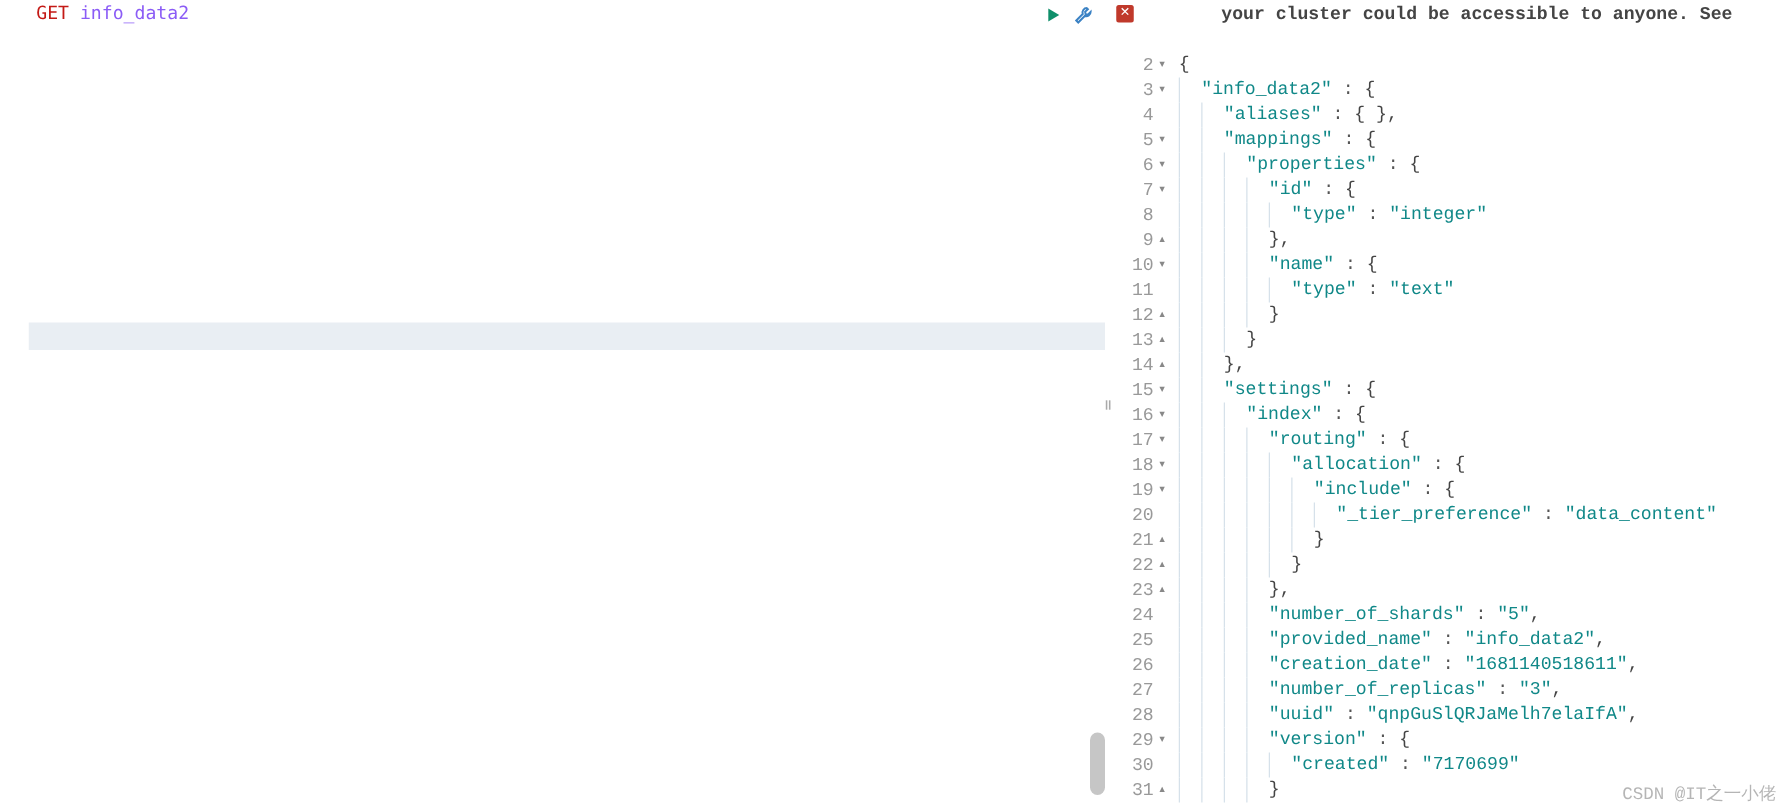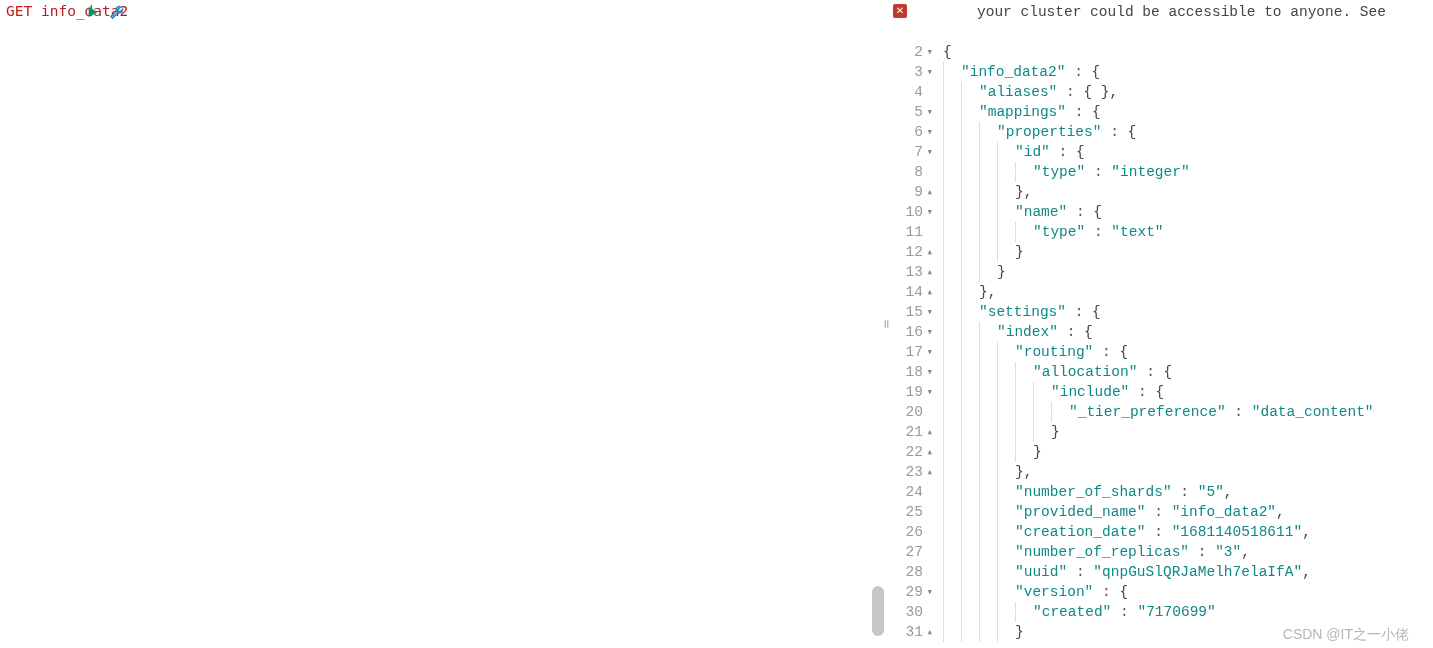--- a/index.html
+++ b/index.html
@@ -1,45 +1,45 @@
 <!DOCTYPE html>
 <html><head>
 <meta charset="utf-8">
 <style>
   * { box-sizing: border-box; margin: 0; padding: 0; }
   html, body { width: 1433px; height: 648px; font-family: Menlo, Consolas, "Courier New", monospace; font-size: 14.5px; background: #fff; color: #333; overflow: hidden; }
   #app { display: flex; width: 100%; height: 100%; }
-  .left-pane { width: 884px; height: 100%; position: relative; display:flex; flex-direction:row; }
+  .left-pane { width: 884px; height: 100%; position: relative; display:flex; flex-direction:column;padding-left:23px; }
   .divider { width: 5px; height: 100%; display:flex; align-items:center; justify-content:center; color:#999; background:#fff; }
   .divider svg { width:8px; height:16px; fill:#aaa; }
   .right-pane { flex: 1; height:100%; background:#fff; position:relative; overflow:hidden; }
 
   .req-row { padding: 4px 6px; font-family: Menlo, Consolas, monospace; position:relative; background:#fff; display:flex; align-items:center; height:22px; }
   .method { color:#c41a16; }
-  .index-name { color:#b91c1c; }
+  .index-name { color:#8b5cf6; }
   .active-placeholder { background:#e9eef3; height:22px; margin-top:236px; }
   .left-scroll { position:absolute; right:0; bottom:12px; width:12px; height:50px; background:#c6c6c6; border-radius:6px; }
 
   .action-icons { position:absolute; right:8px; top:3px; display:flex; gap:6px; align-items:center; }
   .icon-btn { width:18px; height:18px; display:flex; align-items:center; justify-content:center; cursor:pointer; }
 
   .right-gutter { display:flex; height:100%; }
   .gutter { width:50px; background:#fff; text-align:right; color:#999; user-select:none; padding-top:2px; }
   .gutter .ln { height:20px; line-height:20px; padding-right:6px; font-size:14.5px; }
   .fold { display:inline-block; width:8px; margin-left:2px; color:#888; font-size:11px; vertical-align:middle; }
   .code-area { flex:1; padding-top:2px; white-space:pre; color:#444; overflow:hidden; }
   .code-area .line { height:20px; line-height:20px; padding-left:4px; }
   .str { color:#108888; }
   .pun { color:#555; }
   .guide { border-left:1px solid #d6e1ea; display:inline-block; height:20px; vertical-align:top; margin-right:0; }
   .ind { display:inline-block; width:18px; }
 
   .badge-x { position:absolute; left:4px; top:4px; width:14px; height:14px; background:#c0392b; border-radius:2px; color:#fff; font-size:10px; line-height:14px; text-align:center; font-family:sans-serif; }
-  .warn-text { position:absolute; left:88px; top:4px; white-space:nowrap; color:#444; }
-  .watermark { position:absolute; right:24px; bottom:4px; color:rgba(120,120,120,.55); font-family:Liberation Sans, sans-serif; font-size:14px; }
+  .warn-text { position:absolute; left:88px; top:4px; white-space:nowrap; color:#444;font-weight:bold; }
+  .watermark { position:absolute; right:12px; bottom:4px; color:rgba(120,120,120,.55); font-family:Liberation Mono, monospace; font-size:14px; }
 </style>
 </head>
 <body>
 
 <div id="app">
   <div class="left-pane">
     <div class="req-row">
       <span class="method">GET</span>
       <span>&nbsp;</span>
       <span class="index-name">info_data2</span>

